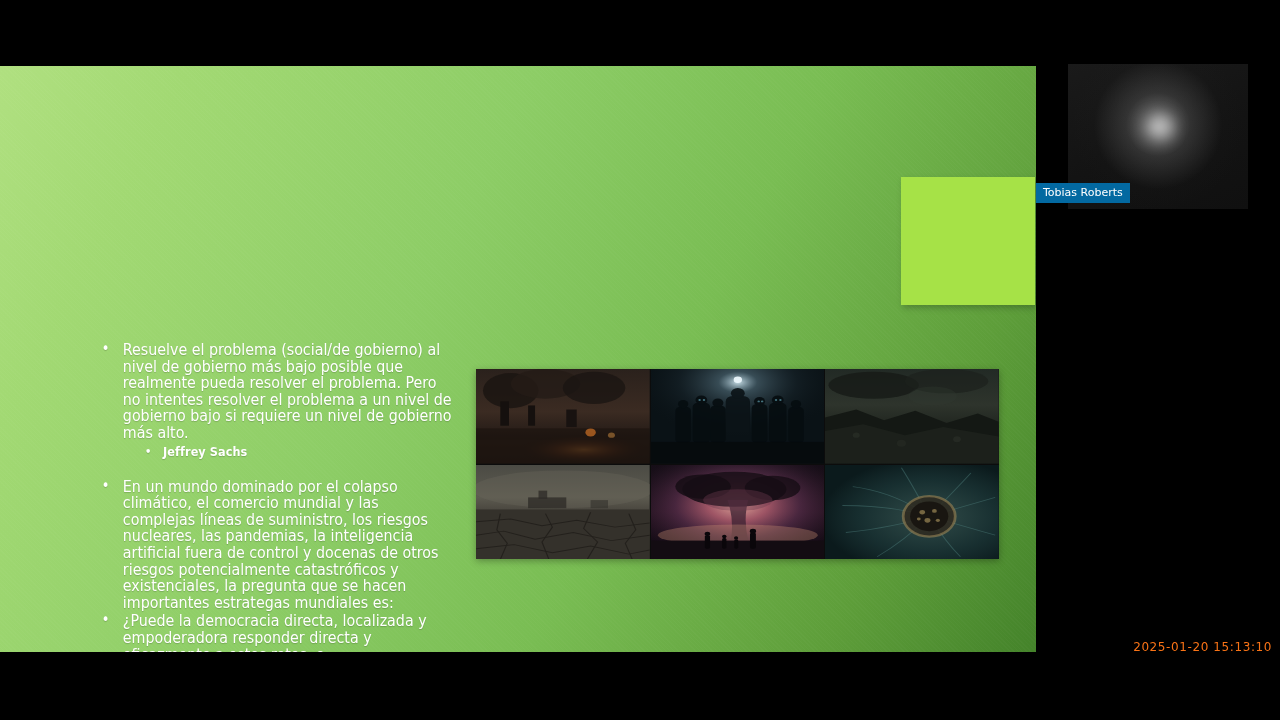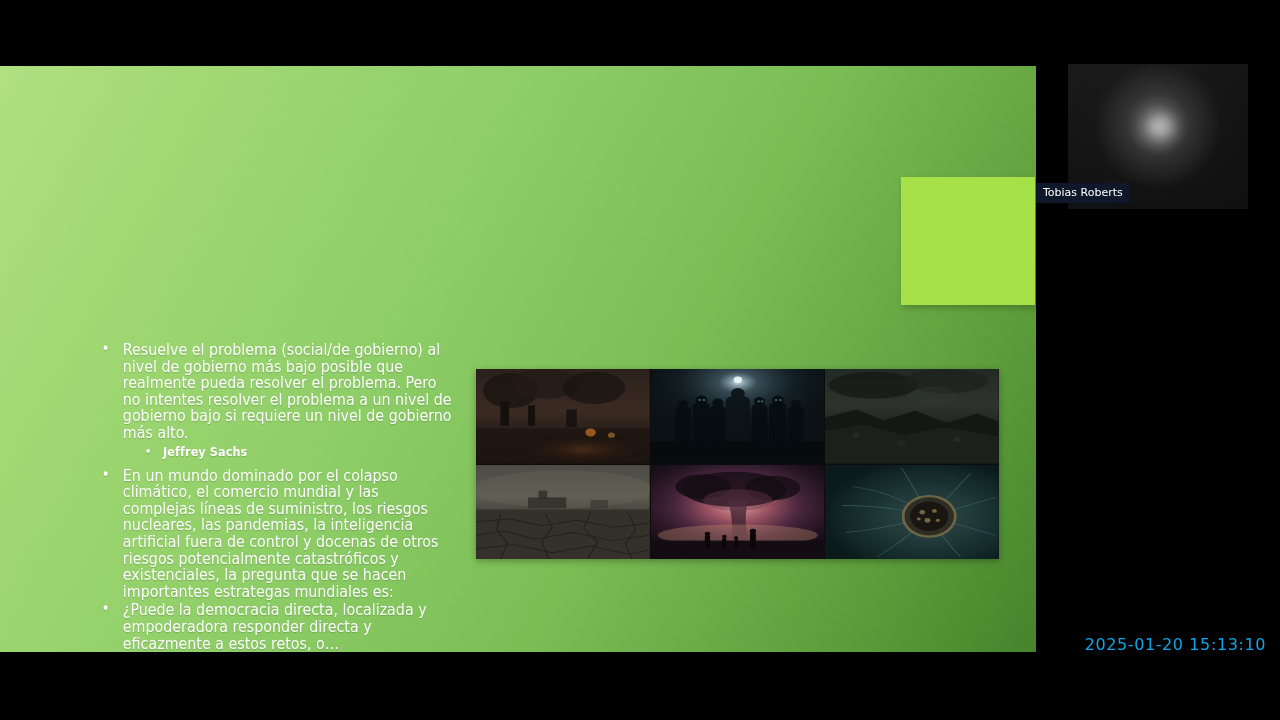--- a/index.html
+++ b/index.html
@@ -119,21 +119,21 @@
   }
 
   .subbullet {
     position: relative;
     color: #ffffff;
     font-family: "DejaVu Sans Condensed", "Liberation Sans Narrow", "Liberation Sans", sans-serif;
     font-size: 12.5px;
     line-height: 14px;
     padding-left: 68px;
     margin-top: 3px;
-    margin-bottom: 9px;
+    margin-bottom: 20px;
     text-shadow: 0 1px 1px rgba(0,0,0,0.18);
     font-weight: 600;
     letter-spacing: .1px;
   }
   .subbullet::before {
     content: "•";
     position: absolute;
     left: 50px;
     top: -1px;
     font-size: 11px;
@@ -188,38 +188,38 @@
     height: 34px;
     transform: translate(-50%, -50%);
     border-radius: 42% 46% 44% 48%;
     background: radial-gradient(ellipse at 54% 46%, #c9c9c9 0%, #9a9a9a 38%, #4d4d4d 70%, rgba(25,25,25,0) 100%);
     filter: blur(5px);
   }
   .cam-name {
     position: absolute;
     left: 1036px;
     top: 183px;
-    background: #0f172a;
+    background: #0369a1;
     color: #ffffff;
     font-family: "DejaVu Sans", "Liberation Sans", sans-serif;
     font-size: 11px;
     line-height: 15px;
     padding: 2px 7px 3px 7px;
     white-space: nowrap;
     z-index: 9;
   }
 
   
   .timestamp {
     position: absolute;
-    right: 14px;
+    right: 8px;
     bottom: 66px;
-    color: #0ea5e9;
+    color: #f97316;
     font-family: "DejaVu Sans", "Liberation Sans", sans-serif;
-    font-size: 16px;
+    font-size: 12px;
     letter-spacing: .6px;
     white-space: nowrap;
     z-index: 9;
   }
 </style>
 </head>
 <body>
 
 <div id="stage">
 

